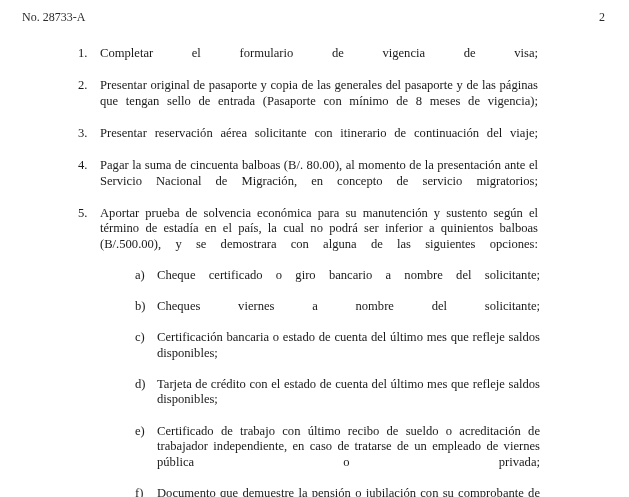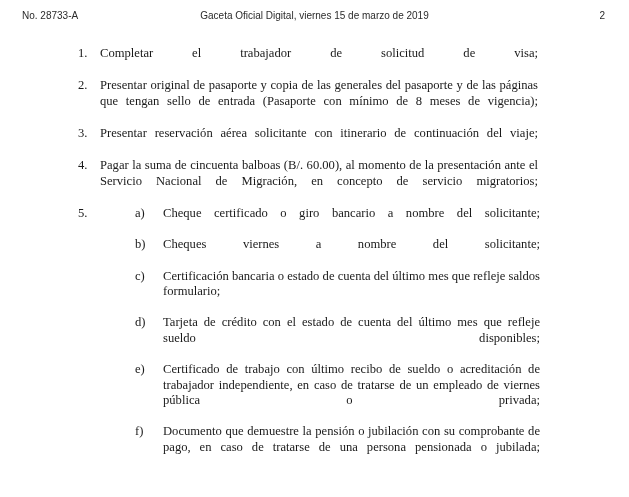--- a/index.html
+++ b/index.html
@@ -16,22 +16,22 @@
     position: relative;
   }
 
   
   .page-header {
     position: absolute;
     top: 10px;
     left: 0;
     width: 629px;
     height: 16px;
-    font-family: Liberation Sans, sans-serif;
-    font-size: 10px;
+    font-family: Liberation Serif, serif;
+    font-size: 12px;
     color: #2b2b2b;
   }
   .hdr-left {
     position: absolute;
     left: 22px;
     top: 0;
     white-space: nowrap;
   }
   .hdr-center {
     position: absolute;
@@ -102,78 +102,77 @@
   }
   ol.alpha-list > li > .marker {
     position: absolute;
     left: 0;
     top: 0;
     width: 18px;
     text-align: left;
   }
   ol.alpha-list > li > .item-text {
     display: block;
-    margin-left: 6px;
   }
   
   .item-text::after {
     content: "";
     display: inline-block;
     width: 100%;
   }
   .sub-wrap {
     margin-top: 2px;
   }
 </style>
 </head>
 <body>
 
 <div class="page-header">
   <span class="hdr-left">No. 28733-A</span>
-  <span class="hdr-center">Gaceta Oficial Digital, viernes 15 de marzo de 2019</span>
   <span class="hdr-right">2</span>
 </div>
 
 <div class="doc-body">
   <ol class="num-list">
     <li>
       <span class="marker">1.</span>
-      <span class="item-text">Completar el trabajador de solicitud de visa;</span>
+      <span class="item-text">Completar el formulario de vigencia de visa;</span>
     </li>
     <li>
       <span class="marker">2.</span>
       <span class="item-text">Presentar original  de pasaporte y copia de las generales del pasaporte y de las páginas que tengan sello de entrada (Pasaporte con mínimo de 8 meses de vigencia);</span>
     </li>
     <li>
       <span class="marker">3.</span>
       <span class="item-text">Presentar reservación aérea solicitante con itinerario de continuación del viaje;</span>
     </li>
     <li>
       <span class="marker">4.</span>
-      <span class="item-text">Pagar la suma de cincuenta balboas (B/. 60.00), al momento de la presentación ante el Servicio Nacional de Migración, en concepto de servicio migratorios;</span>
+      <span class="item-text">Pagar la suma de cincuenta balboas (B/. 80.00), al momento de la presentación ante el Servicio Nacional de Migración, en concepto de servicio migratorios;</span>
     </li>
     <li>
       <span class="marker">5.</span>
+      <span class="item-text">Aportar prueba de solvencia económica para su manutención y sustento según el término de estadía en el país, la cual no podrá ser inferior a quinientos balboas (B/.500.00), y se demostrara con alguna de las siguientes opciones:</span>
 
       <ol class="alpha-list sub-wrap">
         <li>
           <span class="marker">a)</span>
           <span class="item-text">Cheque certificado o giro bancario a nombre del solicitante;</span>
         </li>
         <li>
           <span class="marker">b)</span>
           <span class="item-text">Cheques viernes a nombre del solicitante;</span>
         </li>
         <li>
           <span class="marker">c)</span>
-          <span class="item-text">Certificación bancaria o estado de cuenta del último mes que refleje saldos formulario;</span>
+          <span class="item-text">Certificación bancaria o estado de cuenta del último mes que refleje saldos disponibles;</span>
         </li>
         <li>
           <span class="marker">d)</span>
-          <span class="item-text">Tarjeta de crédito con el estado de cuenta del último mes que refleje sueldo disponibles;</span>
+          <span class="item-text">Tarjeta de crédito con el estado de cuenta del último mes que refleje saldos disponibles;</span>
         </li>
         <li>
           <span class="marker">e)</span>
           <span class="item-text">Certificado de trabajo con último recibo de sueldo o acreditación de trabajador independiente, en caso de tratarse de un empleado de viernes pública o privada;</span>
         </li>
         <li>
           <span class="marker">f)</span>
           <span class="item-text">Documento que demuestre la pensión o jubilación con su comprobante de pago, en caso de tratarse de una persona pensionada o jubilada;</span>
         </li>
 

